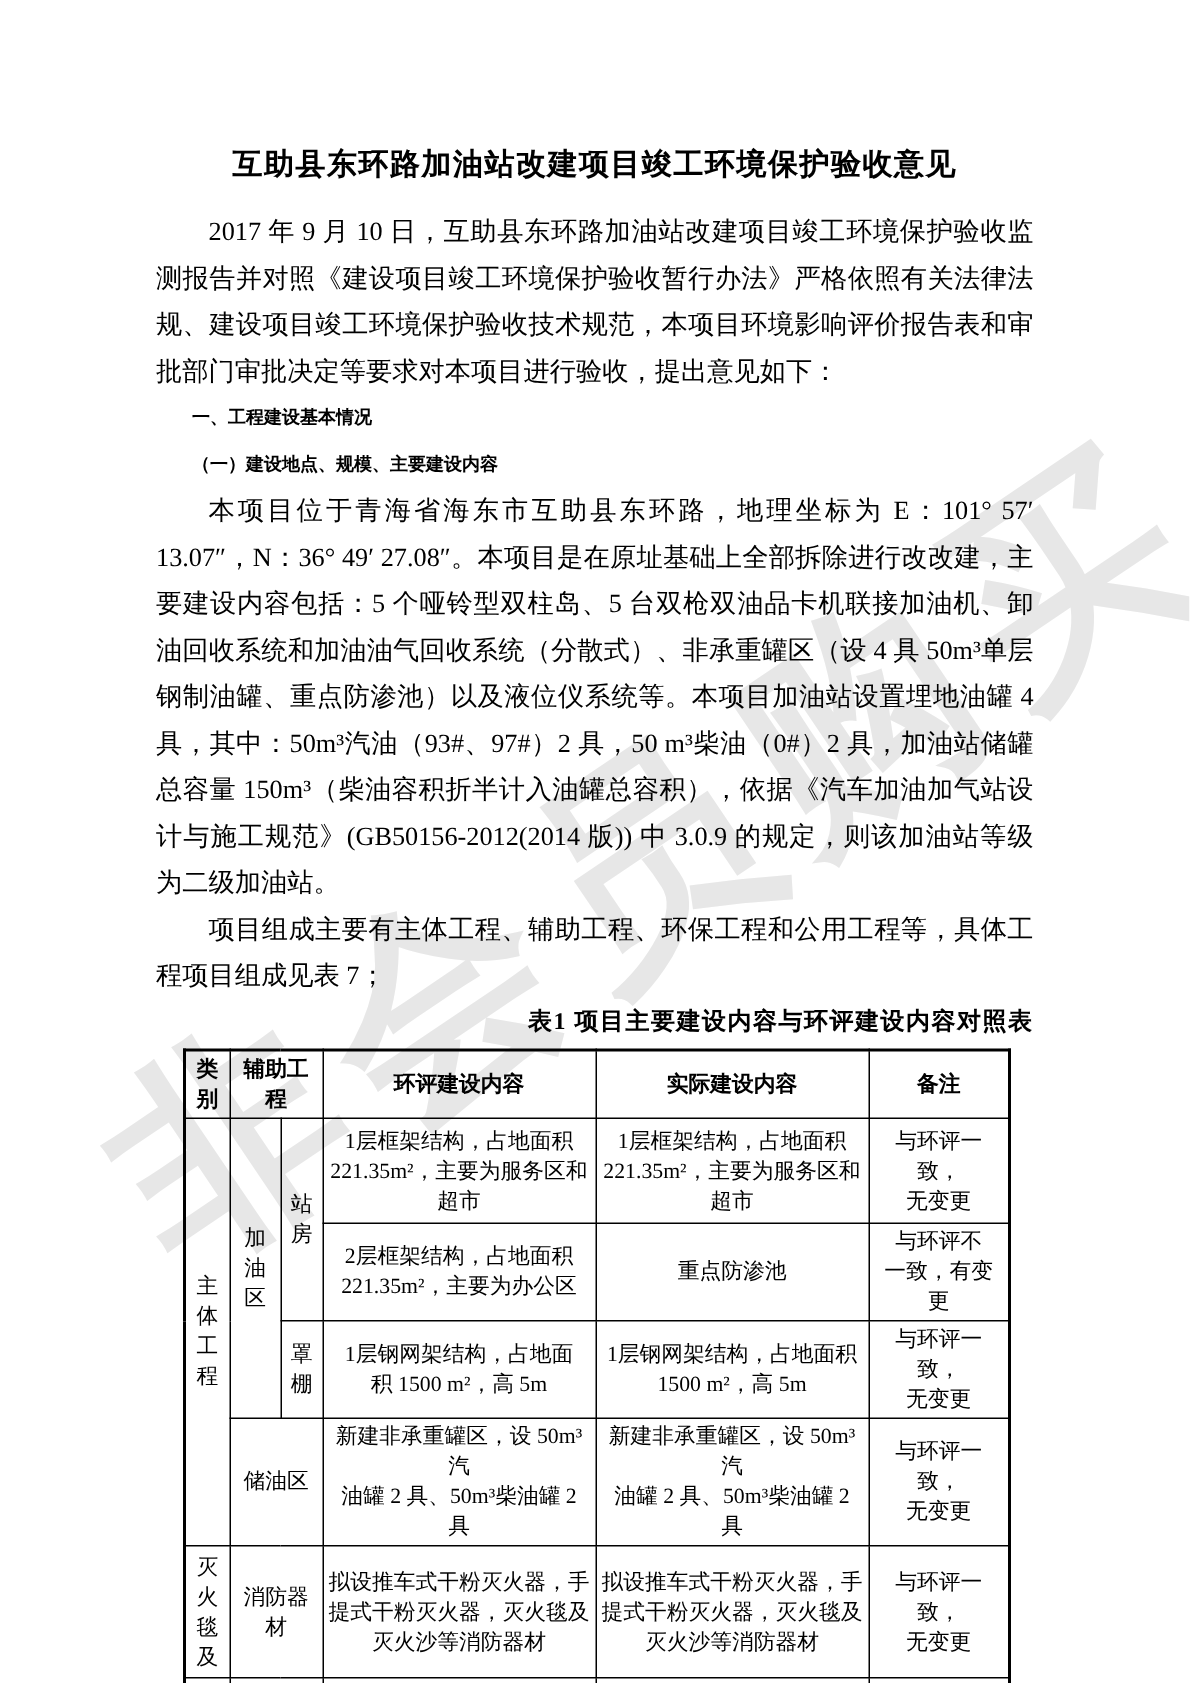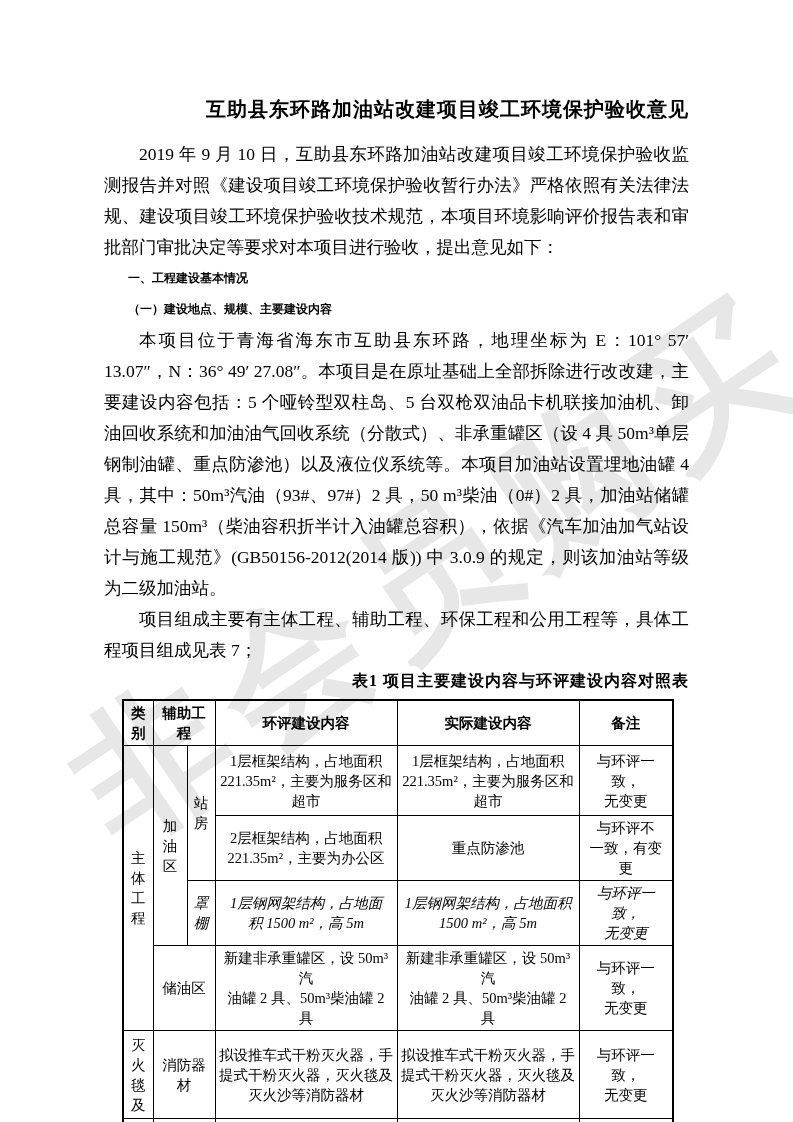--- a/index.html
+++ b/index.html
@@ -30,21 +30,21 @@
     user-select: none;
   }
   .content {
     position: absolute;
     left: 104px;
     top: 96px;
     width: 585px;
     z-index: 1;
   }
   .doc-title {
-    text-align: right;
+    text-align: center;
     font-size: 20px;
     font-weight: bold;
     margin-bottom: 16px;
     letter-spacing: 1px;
   }
   .para {
     font-size: 17.5px;
     line-height: 31px;
     text-align: justify;
     text-indent: 2em;
@@ -83,37 +83,37 @@
   table.cmp th { font-weight: bold; }
   .col-cat   { width: 30px; }
   .col-sub1  { width: 34px; }
   .col-sub2  { width: 28px; }
   .col-eia   { width: 182px; }
   .col-act   { width: 182px; }
   .col-rem   { width: 94px; }
   tr.r-head   { height: 40px; }
   tr.r-house1 { height: 70px; }
   tr.r-house2 { height: 46px; }
-  tr.r-canopy { height: 42px; font-style: italic; }
+  tr.r-canopy { height: 42px; }
   tr.r-store  { height: 42px; }
   tr.r-fire   { height: 88px; }
   tr.r-water  { height: 38px; }
 </style>
 </head>
 <body>
 
 <div class="page">
 
   <div class="watermark" style="color: rgb(231, 231, 231);">非会员购买</div>
 
   <div class="content">
 
     <div class="doc-title">互助县东环路加油站改建项目竣工环境保护验收意见</div>
 
-    <div class="para">2019 年 9 月 10 日，互助县东环路加油站改建项目竣工环境保护验收监测报告并对照《建设项目竣工环境保护验收暂行办法》严格依照有关法律法规、建设项目竣工环境保护验收技术规范，本项目环境影响评价报告表和审批部门审批决定等要求对本项目进行验收，提出意见如下：</div>
+    <div class="para">2017 年 9 月 10 日，互助县东环路加油站改建项目竣工环境保护验收监测报告并对照《建设项目竣工环境保护验收暂行办法》严格依照有关法律法规、建设项目竣工环境保护验收技术规范，本项目环境影响评价报告表和审批部门审批决定等要求对本项目进行验收，提出意见如下：</div>
 
     <div class="heading">一、工程建设基本情况</div>
 
     <div class="heading">（一）建设地点、规模、主要建设内容</div>
 
     <div class="para">本项目位于青海省海东市互助县东环路，地理坐标为 E：101° 57′ 13.07″，N：36° 49′ 27.08″。本项目是在原址基础上全部拆除进行改改建，主要建设内容包括：5 个哑铃型双柱岛、5 台双枪双油品卡机联接加油机、卸油回收系统和加油油气回收系统（分散式）、非承重罐区（设 4 具 50m³单层钢制油罐、重点防渗池）以及液位仪系统等。本项目加油站设置埋地油罐 4 具，其中：50m³汽油（93#、97#）2 具，50 m³柴油（0#）2 具，加油站储罐总容量 150m³（柴油容积折半计入油罐总容积），依据《汽车加油加气站设计与施工规范》(GB50156-2012(2014 版)) 中 3.0.9 的规定，则该加油站等级为二级加油站。</div>
 
     <div class="para">项目组成主要有主体工程、辅助工程、环保工程和公用工程等，具体工程项目组成见表 7；</div>
 
     <div class="table-caption">表1  项目主要建设内容与环评建设内容对照表</div>

